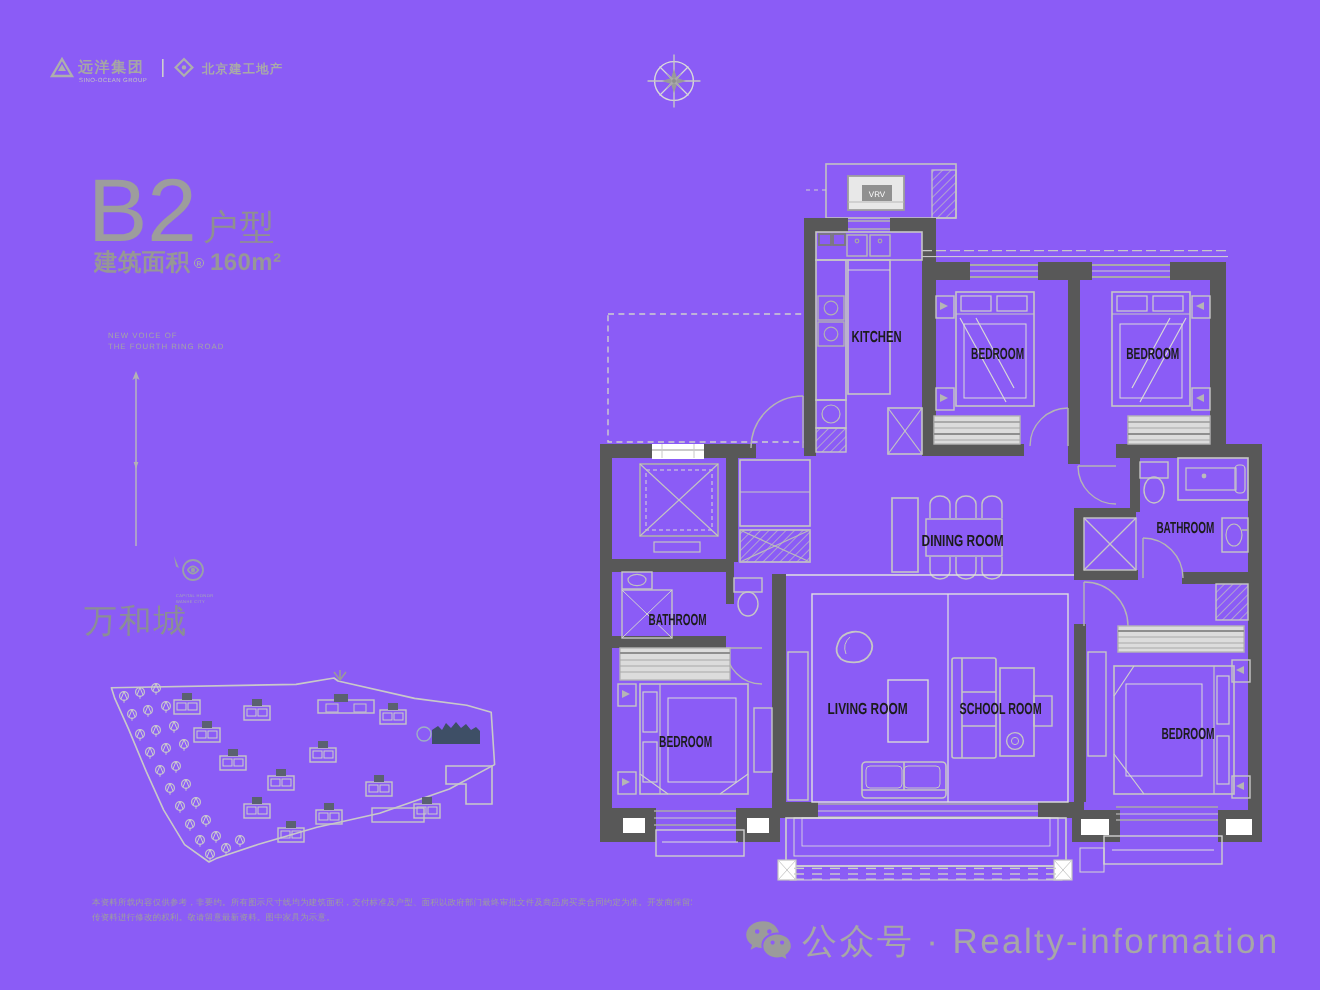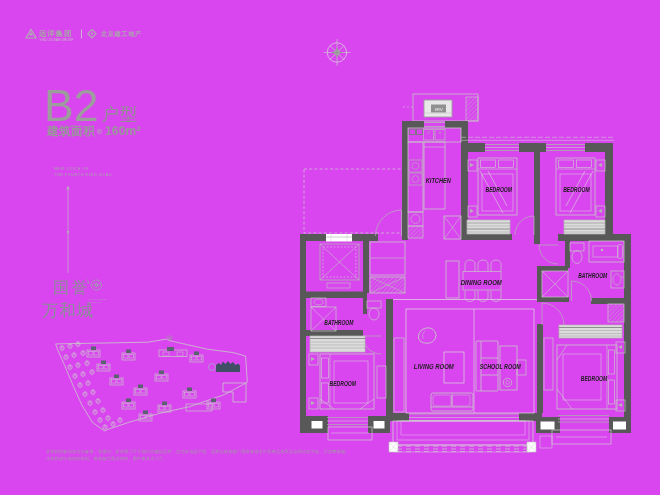--- a/index.html
+++ b/index.html
@@ -2,21 +2,21 @@
 <html><head>
 <meta charset="utf-8">
 <style>
 html,body{margin:0;padding:0;}
 body{width:660px;height:495px;background:#ffffff;font-family:"Liberation Sans",sans-serif;overflow:hidden;position:relative;}
 .abs{position:absolute;}
 </style>
 </head>
 <body>
 
-<div class="abs" style="left:0;top:0;width:660px;height:495px;background:#d946ef;">
+<div class="abs" style="left:0;top:0;width:660px;height:495px;background:#8b5cf6;">
 
 <div class="abs" style="left:24px;top:26px;width:200px;height:16px;">
   <svg width="200" height="16" viewBox="0 0 200 16">
 
     <path d="M2,12 L7,3.5 L12,12 Z" fill="none" stroke="#aeaeae" stroke-width="1.2"></path>
     <path d="M5,9.5 L7,6 L9,9.5 Z" fill="#aeaeae"></path>
 
     <text x="15" y="10" font-size="7.5" font-weight="bold" fill="#a6a6a6" style="letter-spacing:0.8px">远洋集团</text>
     <text x="15.5" y="14.8" font-size="3" fill="#c2c2c2" style="letter-spacing:0.2px">SINO-OCEAN GROUP</text>
 
@@ -54,25 +54,20 @@
 </div>
 
 <div class="abs" style="left:60px;top:185px;width:18px;height:92px;">
 <svg width="18" height="92" viewBox="0 0 18 92">
   <line x1="8" y1="3" x2="8" y2="88" stroke="#bbbbbb" stroke-width="0.7"></line>
   <path d="M8,0.5 L9.8,5 L8,3.9 L6.2,5 Z" fill="#b3b3b3"></path>
   <path d="M6.8,46 L8,49.4 L9.2,46 Z" fill="#b3b3b3"></path>
 </svg>
 </div>
 
-<div class="abs" style="left:53px;top:277px;width:130px;height:22px;">
-  <svg width="130" height="22" viewBox="0 0 130 22">
-    <text x="0" y="16" font-size="16" fill="#8b8e96" font-family="Liberation Serif,serif" style="letter-spacing:2.5px">国誉</text>
-  </svg>
-</div>
 
 <div class="abs" style="left:42px;top:299px;width:130px;height:24px;">
   <svg width="130" height="24" viewBox="0 0 130 24">
     <text x="0" y="17" font-size="16.5" fill="#8b8e96" font-family="Liberation Serif,serif" style="letter-spacing:0.8px">万和城</text>
   </svg>
 </div>
 
 <div class="abs" style="left:85px;top:277px;width:22px;height:20px;">
 <svg width="22" height="20" viewBox="0 0 22 20">
   <path d="M2,1 L4.5,7 L3,6.2 Z" fill="#9aa0a8"></path>
@@ -316,22 +311,32 @@
 </svg>
 </div>
 
 <div class="abs" style="left:46px;top:448px;width:300px;height:16px;">
   <svg width="300" height="16" viewBox="0 0 300 16">
     <text x="0" y="4.5" font-size="4.2" fill="#9e9e9e" font-family="Liberation Sans,sans-serif" style="letter-spacing:0.15px">本资料所载内容仅供参考，非要约。所有图示尺寸线均为建筑面积，交付标准及户型、面积以政府部门最终审批文件及商品房买卖合同约定为准。开发商保留对宣</text>
     <text x="0" y="12" font-size="4.2" fill="#9e9e9e" font-family="Liberation Sans,sans-serif" style="letter-spacing:0.15px">传资料进行修改的权利。敬请留意最新资料。图中家具为示意。</text>
   </svg>
 </div>
 
-
-<div class="abs" style="left:290px;top:28px;width:370px;height:440px;font-style:italic;">
+<div class="abs" style="left:368px;top:456px;width:280px;height:30px;">
+  <svg width="280" height="30" viewBox="0 0 280 30">
+
+    <g fill="#9b9b9b" transform="translate(3.2,1.8) scale(0.95)">
+      <path d="M11,3 C5.8,3 2,6.3 2,10.2 C2,12.4 3.2,14.2 5.1,15.5 L4.3,18 L7.2,16.5 C8.2,16.8 9.2,17 10.2,17 C10.1,16.6 10,16.1 10,15.7 C10,11.9 13.7,8.9 18.1,8.9 C18.5,8.9 18.8,8.9 19.2,9 C18.5,5.6 15.1,3 11,3 Z M7.8,7.2 A1.2,1.2 0 1 1 7.8,9.6 A1.2,1.2 0 1 1 7.8,7.2 Z M14.2,7.2 A1.2,1.2 0 1 1 14.2,9.6 A1.2,1.2 0 1 1 14.2,7.2 Z" fill-rule="evenodd"></path>
+      <path d="M18.3,10 C14.2,10 11,12.7 11,16 C11,19.3 14.2,22 18.3,22 C19.2,22 20,21.9 20.8,21.6 L23.2,22.8 L22.6,20.7 C24.1,19.6 25.5,18 25.5,16 C25.5,12.7 22.4,10 18.3,10 Z M15.9,13.1 A1.1,1.1 0 1 1 15.9,15.3 A1.1,1.1 0 1 1 15.9,13.1 Z M20.9,13.1 A1.1,1.1 0 1 1 20.9,15.3 A1.1,1.1 0 1 1 20.9,13.1 Z" fill-rule="evenodd"></path>
+    </g>
+    <text x="33" y="20.5" font-size="17.5" fill="#a7a7a7" style="letter-spacing:1.2px" font-family="Liberation Sans,sans-serif">公众号 · Realty-information</text>
+  </svg>
+</div>
+
+<div class="abs" style="left:290px;top:16px;width:370px;height:440px;">
 <svg width="370" height="440" viewBox="290 20 370 440">
 <defs>
 <pattern id="hatch" width="3" height="3" patternUnits="userSpaceOnUse" patternTransform="rotate(45)">
   <line x1="0" y1="0" x2="0" y2="3" stroke="#c0c0c0" stroke-width="0.7"></line>
 </pattern>
 </defs>
 
 <g stroke-linecap="round">
 <circle cx="337" cy="44.5" r="9.7" fill="none" stroke="#dadada" stroke-width="0.7"></circle>
 <line x1="337" y1="31.5" x2="337" y2="57.5" stroke="#c6c6c6" stroke-width="0.7"></line>

